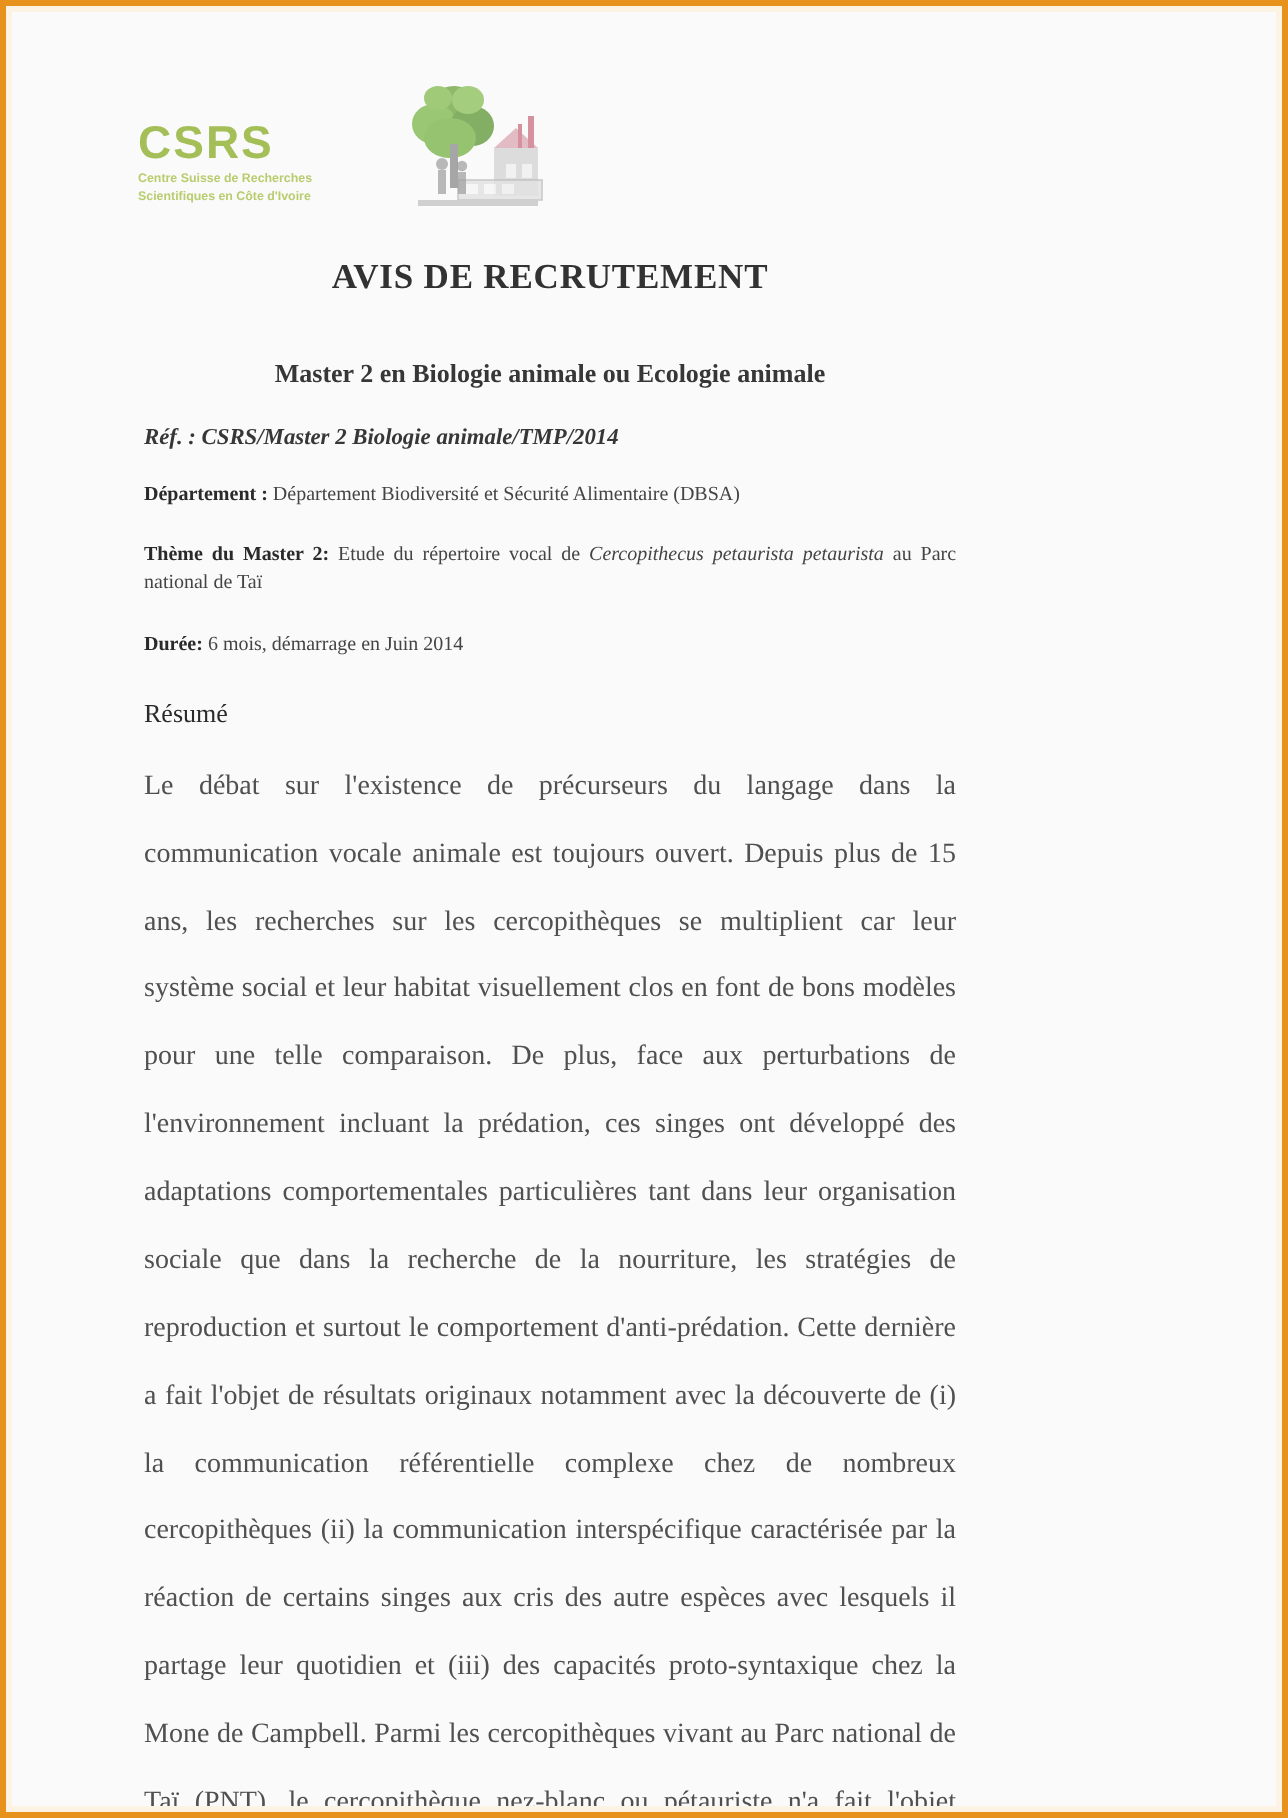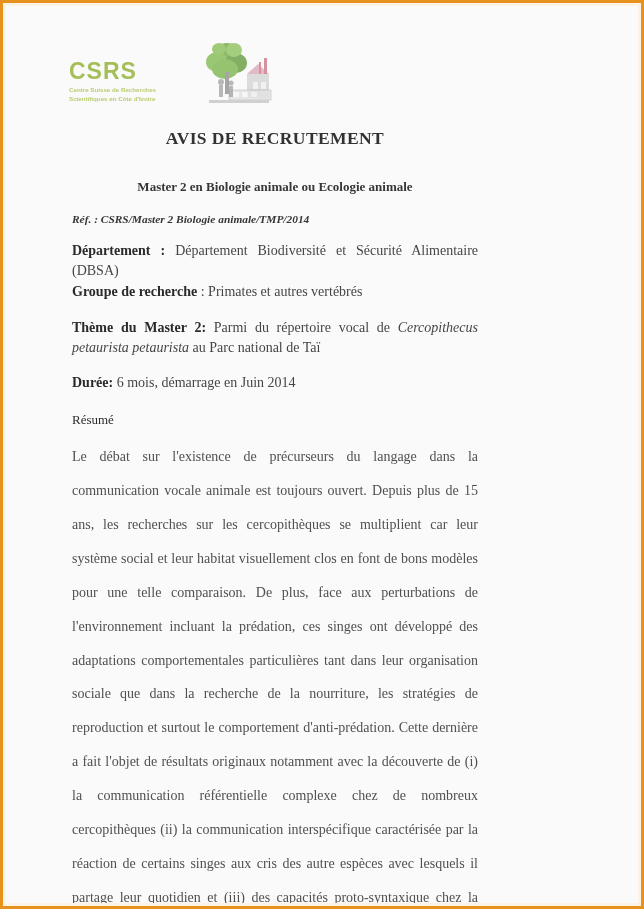--- a/index.html
+++ b/index.html
@@ -119,21 +119,21 @@
 
   p.block {
     text-align: justify;
     font-size: 11.3px;
     line-height: 1.42;
     margin: 18px 0 0 0;
     color: #3d3d3d;
   }
   p.tight {
     text-align: justify;
-    font-size: 14px;
+    font-size: 10px;
     line-height: 1.42;
     margin: 16px 0 0 0;
     color: #3d3d3d;
   }
   p.nomargin {
     margin-top: 1px;
   }
   .lbl {
     font-weight: bold;
     color: #222;
@@ -228,23 +228,22 @@
 
       <h1 class="doc-title">AVIS DE RECRUTEMENT</h1>
 
       <div class="doc-subtitle">Master 2 en Biologie animale ou Ecologie animale</div>
 
       <div class="doc-ref">Réf. : CSRS/Master 2 Biologie animale/TMP/2014</div>
 
 
       <p class="tight"><span class="lbl">Département :</span> <span>Département Biodiversité et Sécurité Alimentaire (DBSA)</span></p>
 
-      <p class="tight nomargin"><span class="lbl">Groupe de recherche</span> <span>: Primates et autres vertébrés</span></p>
-
-      <p class="tight"><span class="lbl">Thème du Master 2:</span> <span>Parmi du répertoire vocal de</span> <span class="ital">Cercopithecus petaurista petaurista</span> <span>au Parc national de Taï</span></p>
+
+      <p class="tight"><span class="lbl">Thème du Master 2:</span> <span>Etude du répertoire vocal de</span> <span class="ital">Cercopithecus petaurista petaurista</span> <span>au Parc national de Taï</span></p>
 
       <p class="tight"><span class="lbl">Durée:</span> <span>6 mois, démarrage en Juin 2014</span></p>
 
       <div class="resume-head">Résumé</div>
 
       <p class="abstract">Le débat sur l'existence de précurseurs du langage dans la communication vocale animale est toujours ouvert. Depuis plus de 15 ans, les recherches sur les cercopithèques se multiplient car leur système social et leur habitat visuellement clos en font de bons modèles pour une telle comparaison. De plus, face aux perturbations de l'environnement incluant la prédation, ces singes ont développé des adaptations comportementales particulières tant dans leur organisation sociale que dans la recherche de la nourriture, les stratégies de reproduction et surtout le comportement d'anti-prédation. Cette dernière a fait l'objet de résultats originaux notamment avec la découverte de (i) la communication référentielle complexe chez de nombreux cercopithèques (ii) la communication interspécifique caractérisée par la réaction de certains singes aux cris des autre espèces avec lesquels il partage leur quotidien et (iii) des capacités proto-syntaxique chez la Mone de Campbell. Parmi les cercopithèques vivant au Parc national de Taï (PNT), le cercopithèque nez-blanc ou  pétauriste n'a fait l'objet d'aucune étude approfondie notamment sur son comportement vocal. Cependant, des études préliminaires, ont montré l'existence de cris forts du mâle adulte de pétauriste qui interviennent lors des productions de cris forts de mâles Campbell dans des situations de perturbation comme la prédation et la présence de groupe voisins. Ces cris émis par les deux espèces ne semblent pas superposés lors de leur production. Cela a suscité un intérêt sur une</p>
 
     </div>
   </div>
 

